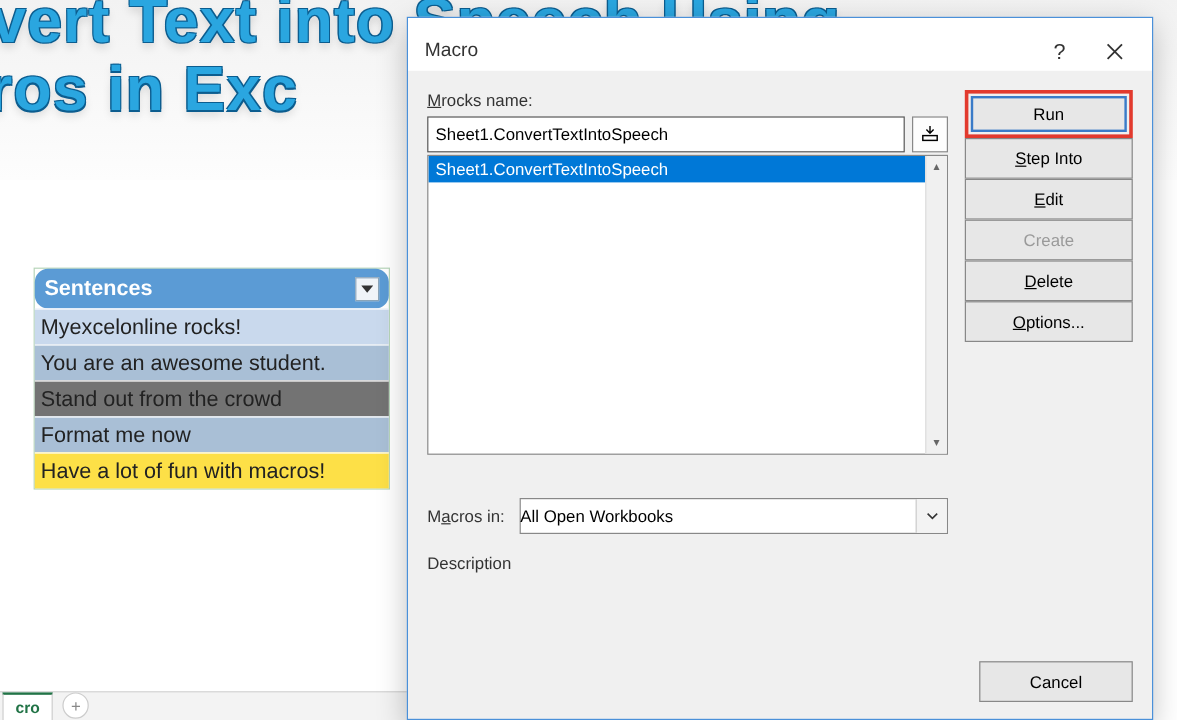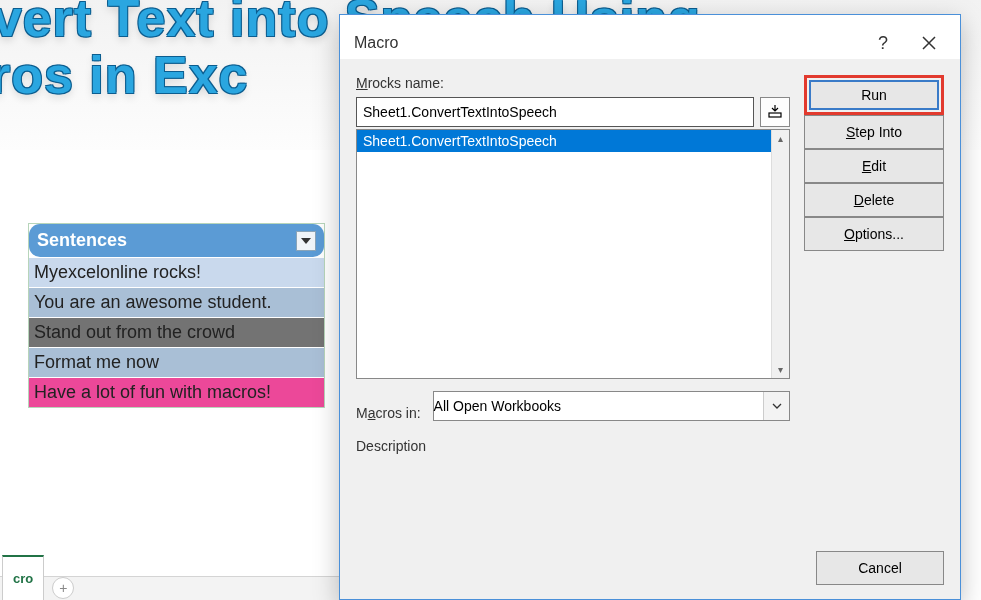--- a/index.html
+++ b/index.html
@@ -62,37 +62,37 @@
     .table-row {
       font-size: 18px;
       color: #222;
       padding: 4px 5px;
       border-top: 1px solid #fff;
     }
     .table-row:nth-child(2) { background: #c9d9ed; }
     .table-row:nth-child(3) { background: #a9bfd6; }
     .table-row:nth-child(4) { background: #737373; }
     .table-row:nth-child(5) { background: #a9bfd6; }
-    .table-row:nth-child(6) { background: #ec4899; }
+    .table-row:nth-child(6) { background: #fde047; }
 
     .sheet-tabs {
       position: absolute;
       bottom: 0; left: 0;
       height: 24px;
       display: flex;
       align-items: flex-end;
       font-size: 13px;
       color: #444;
       border-top: 1px solid #d4d4d4;
       width: 340px;
       background: #f3f3f3;
       padding-left: 2px;
     }
     .sheet-tab {
-      padding: 14px 10px;
+      padding: 3px 10px;
       border: 1px solid #ccc;
       border-bottom: none;
       background: #fff;
       color: #217346;
       font-weight: 600;
       border-top: 2px solid #217346;
     }
     .plus-tab {
       width: 22px; height: 22px;
       margin-left: 8px;
@@ -192,23 +192,23 @@
       border-left: 1px solid #ddd;
       background: #f0f0f0;
       display: flex; flex-direction: column; justify-content: space-between;
       align-items: center;
     }
     .scroll-arrow { color: #666; font-size: 10px; padding: 3px 0; }
     .macro-list-inner { display: flex; flex: 1; }
 
     .macros-in-row {
       display: flex;
-      align-items: flex-end;
+      align-items: center;
       gap: 12px;
-      margin-top: 12px;
+      margin-top: 36px;
     }
     .macros-in-row .lbl { margin-bottom: 0; }
     .combo {
       flex: 1;
       height: 30px;
       border: 1px solid #888;
       background: #fff;
       display: flex;
       align-items: center;
       padding-left: 0;
@@ -349,20 +349,23 @@
         <div class="run-btn">
             <span><span class="u">R</span>un</span>
           </div>
       </div>
       <div class="dlg-btn">
           <span><span class="u">S</span>tep Into</span>
         </div>
       <div class="dlg-btn">
           <span><span class="u">E</span>dit</span>
         </div>
+      <div class="dlg-btn disabled">
+          <span>Create</span>
+        </div>
       <div class="dlg-btn">
           <span><span class="u">D</span>elete</span>
         </div>
       <div class="dlg-btn">
           <span><span class="u">O</span>ptions...</span>
         </div>
     </div>
   </div>
 
   <div class="cancel-area">

